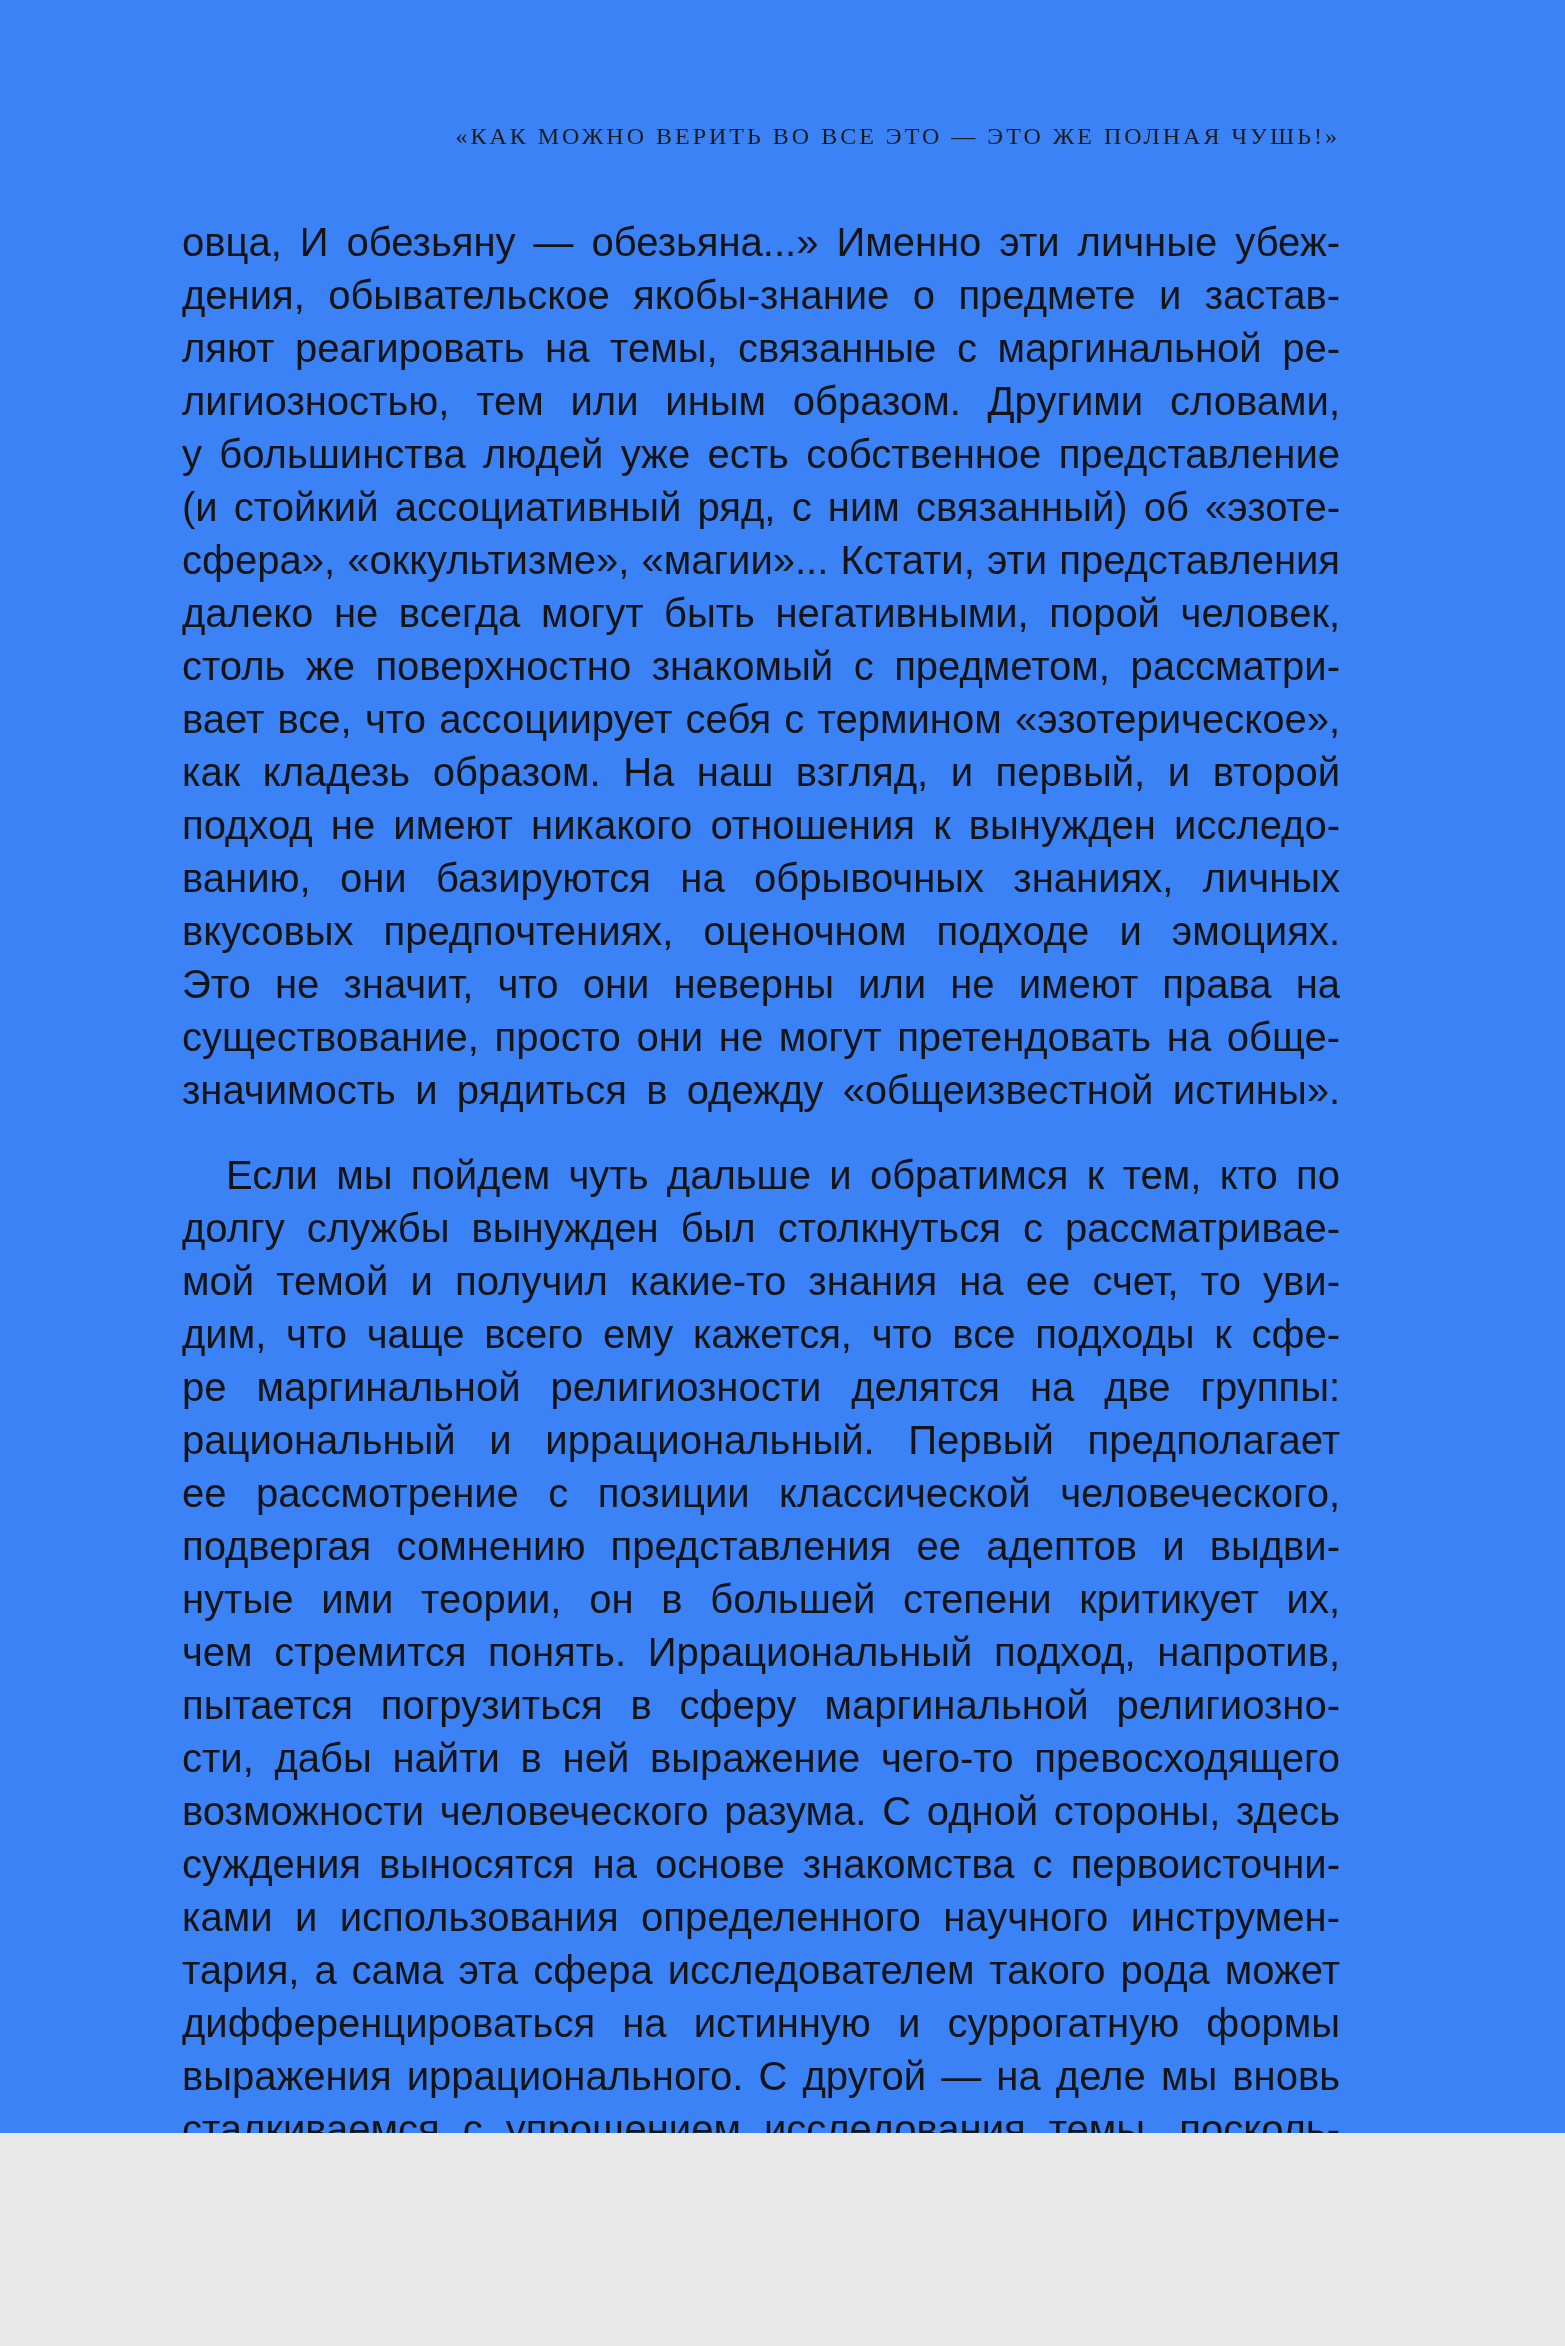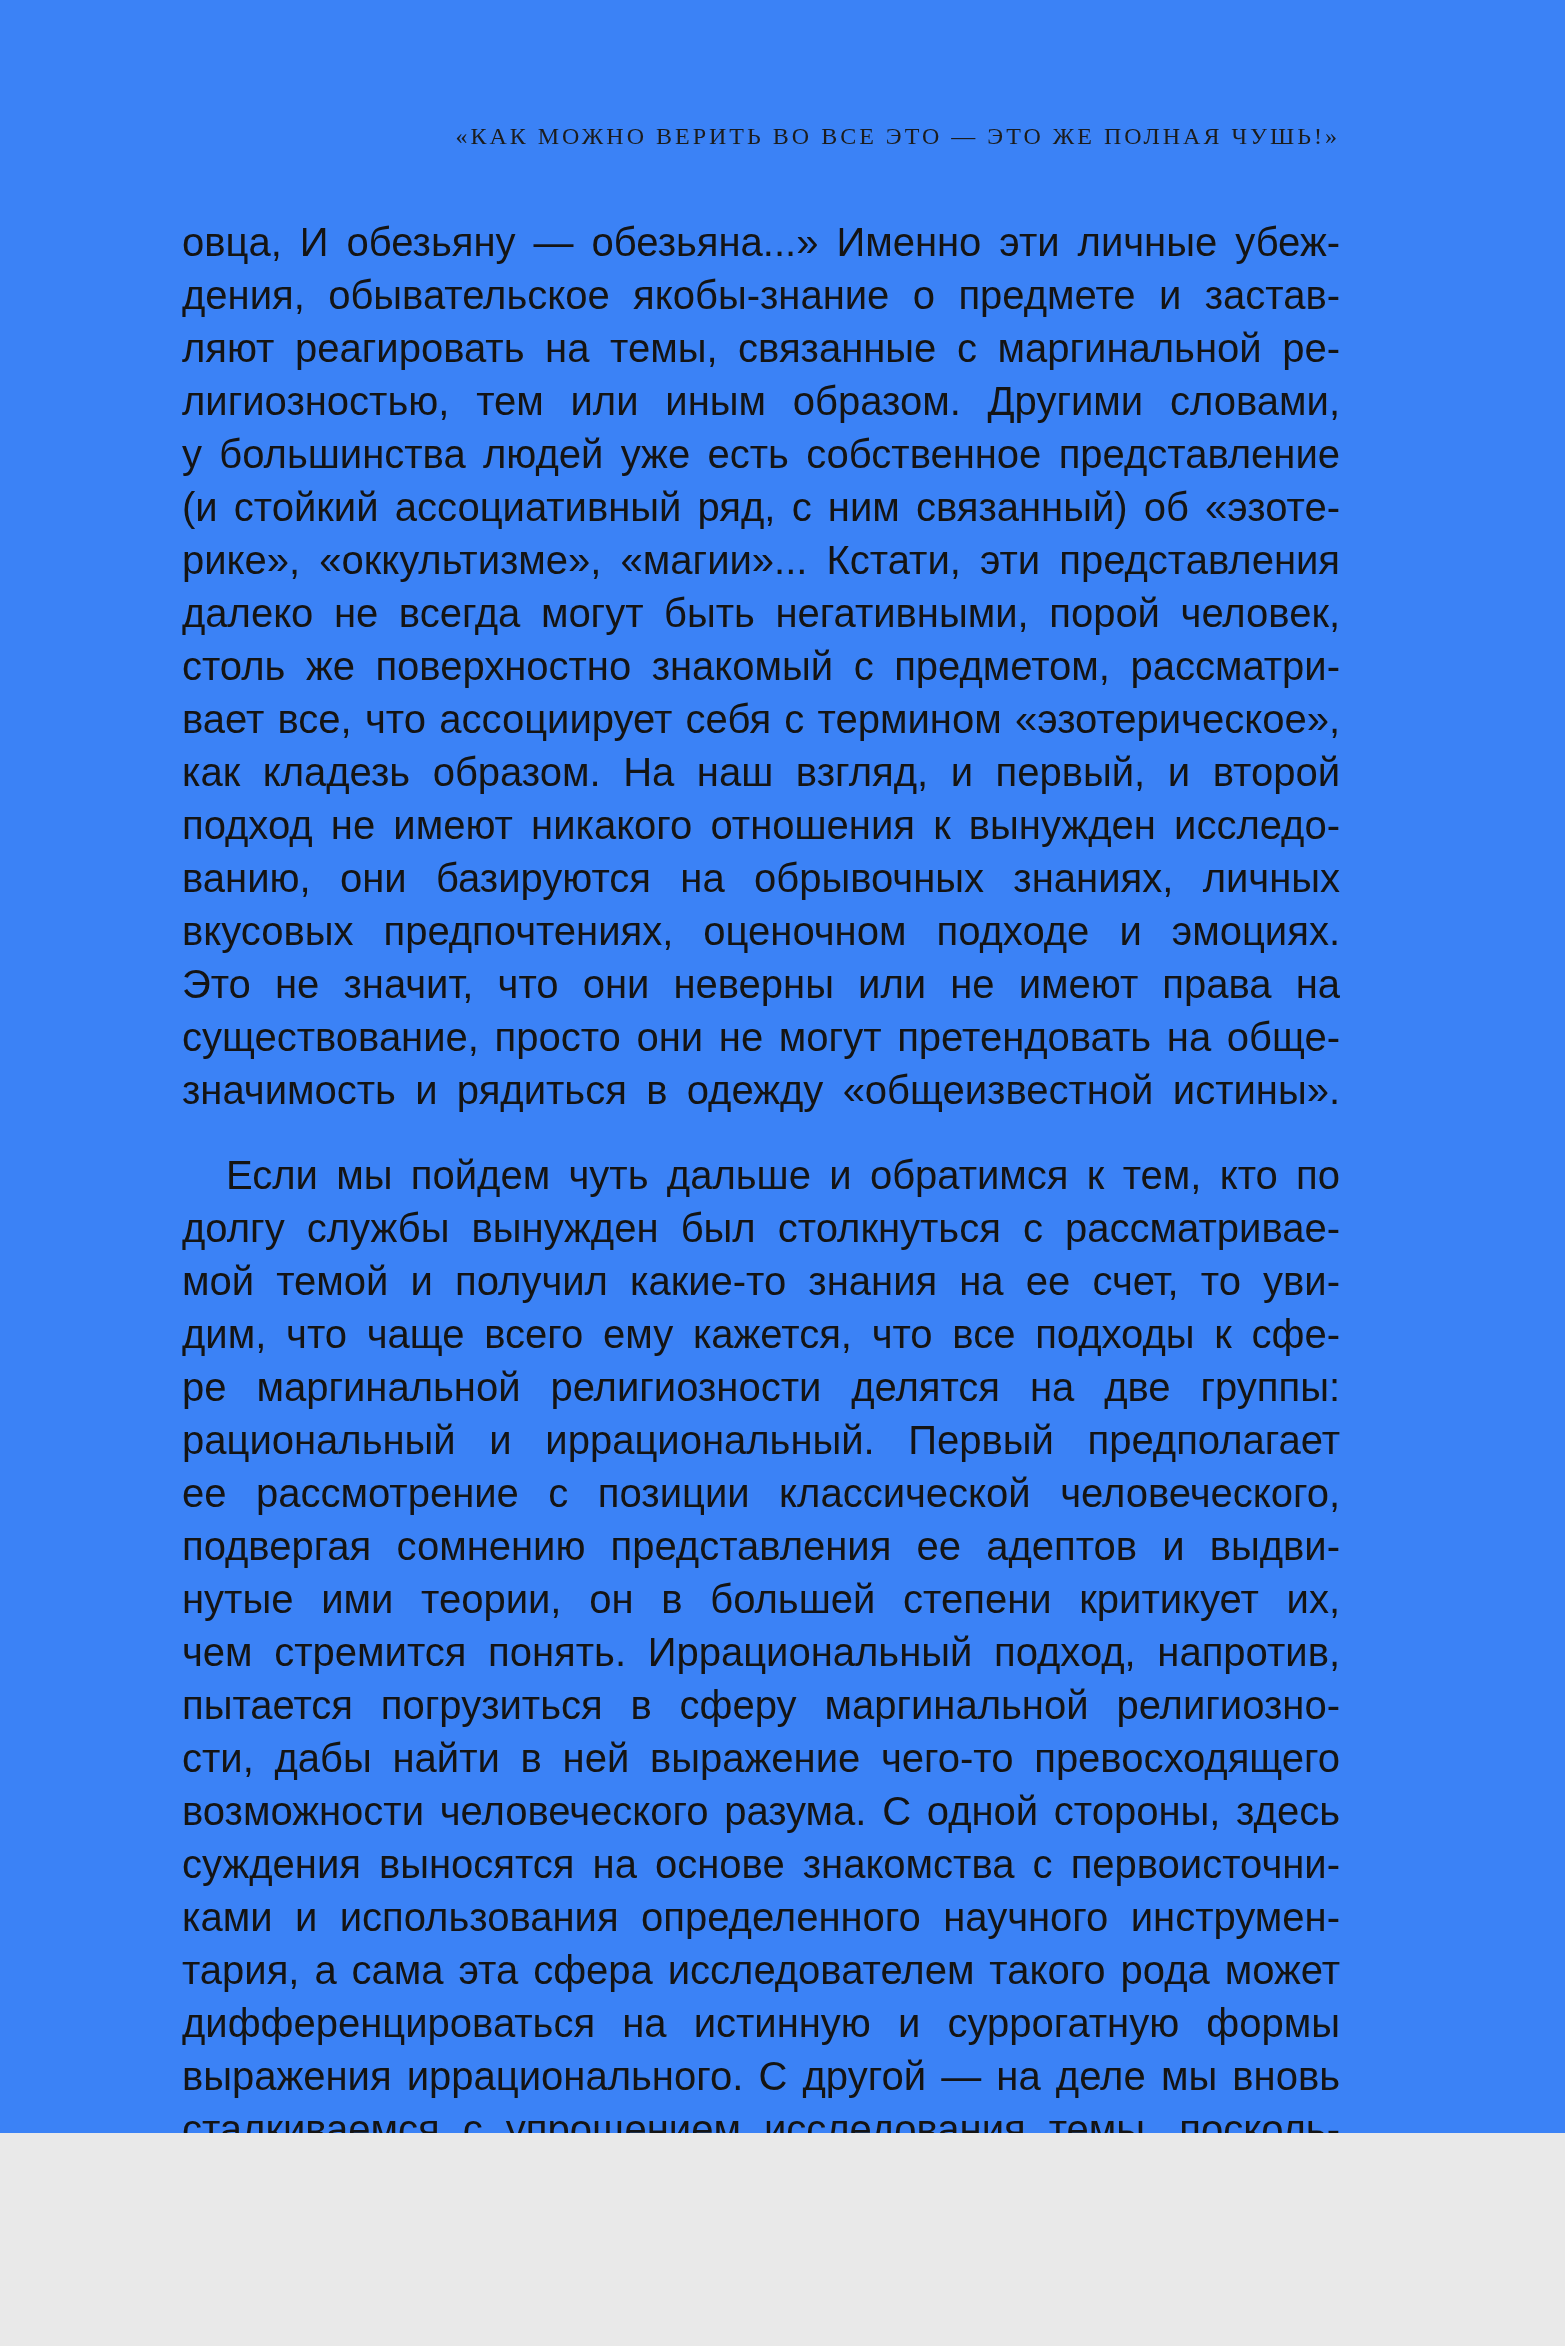--- a/index.html
+++ b/index.html
@@ -64,21 +64,21 @@
 <div class="page">
   <div class="running-header">«КАК МОЖНО ВЕРИТЬ ВО ВСЕ ЭТО — ЭТО ЖЕ ПОЛНАЯ ЧУШЬ!»</div>
 
   <div class="body-text">
       <div class="body-line">овца, И обезьяну — обезьяна...» Именно эти личные убеж-</div>
       <div class="body-line">дения, обывательское якобы-знание о предмете и застав-</div>
       <div class="body-line">ляют реагировать на темы, связанные с маргинальной ре-</div>
       <div class="body-line">лигиозностью, тем или иным образом. Другими словами,</div>
       <div class="body-line">у большинства людей уже есть собственное представление</div>
       <div class="body-line">(и стойкий ассоциативный ряд, с ним связанный) об «эзоте-</div>
-      <div class="body-line">рике», «оккультизме», «магии»... Кстати, эти представления</div>
+      <div class="body-line">сфера», «оккультизме», «магии»... Кстати, эти представления</div>
       <div class="body-line">далеко не всегда могут быть негативными, порой человек,</div>
       <div class="body-line">столь же поверхностно знакомый с предметом, рассматри-</div>
       <div class="body-line">вает все, что ассоциирует себя с термином «эзотерическое»,</div>
       <div class="body-line">как кладезь образом. На наш взгляд, и первый, и второй</div>
       <div class="body-line">подход не имеют никакого отношения к вынужден исследо-</div>
       <div class="body-line">ванию, они базируются на обрывочных знаниях, личных</div>
       <div class="body-line">вкусовых предпочтениях, оценочном подходе и эмоциях.</div>
       <div class="body-line">Это не значит, что они неверны или не имеют права на</div>
       <div class="body-line">существование, просто они не могут претендовать на обще-</div>
       <div class="body-line">значимость и рядиться в одежду «общеизвестной истины».</div>

